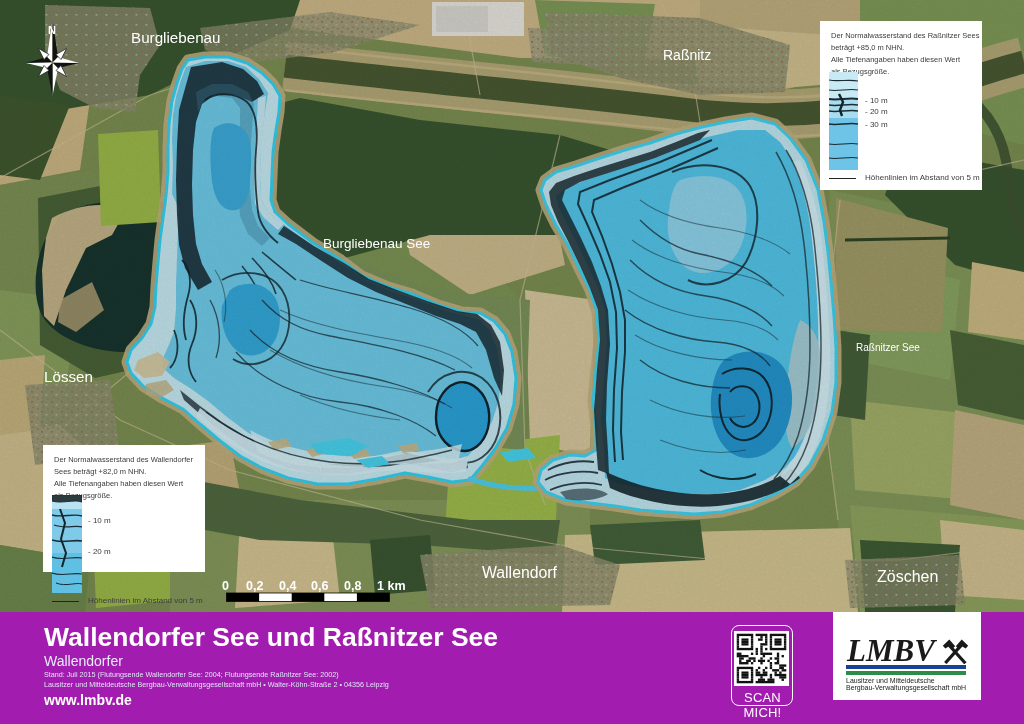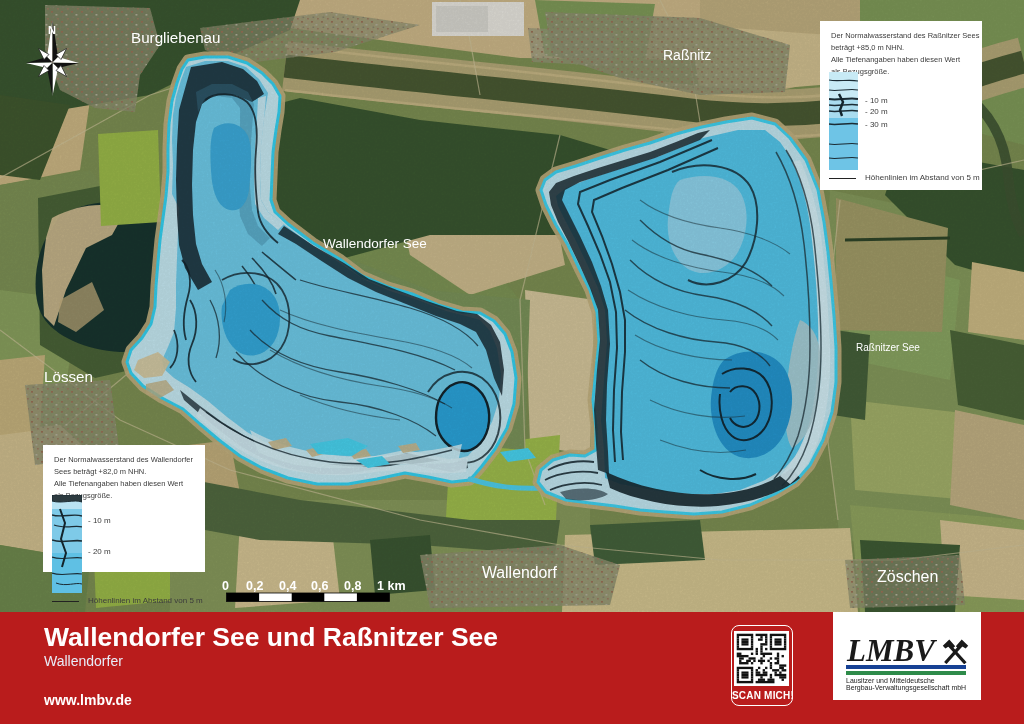--- a/index.html
+++ b/index.html
@@ -5,21 +5,21 @@
 html,body{margin:0;padding:0}
 body{width:1024px;height:724px;position:relative;overflow:hidden;
      font-family:"Liberation Sans",sans-serif;background:#74884f}
 #map{position:absolute;left:0;top:0}
 .maplabel{position:absolute;color:#fff;font-weight:normal;white-space:nowrap}
 
 .legend{position:absolute;background:#fff;color:#3c3c3c}
 .legend .txt{font-size:7.5px;line-height:12px}
 .legend .dl{font-size:8px;color:#3c3c3c}
 
-#footer{position:absolute;left:0;top:612px;width:1024px;height:112px;background:#b91c1c;color:#fff}
+#footer{position:absolute;left:0;top:612px;width:1024px;height:112px;background:#a21caf;color:#fff}
 </style>
 </head>
 <body>
 
 <svg id="map" width="1024" height="724" viewBox="0 0 1024 724">
 <defs>
 <filter id="grain" x="0" y="0" width="100%" height="100%">
   <feTurbulence type="fractalNoise" baseFrequency="0.55" numOctaves="2" result="n"></feTurbulence>
   <feColorMatrix in="n" type="matrix" values="0 0 0 0 0  0 0 0 0 0  0 0 0 0 0  0.7 0.7 0.7 0 0"></feColorMatrix>
   <feComposite operator="in" in2="SourceGraphic"></feComposite>
@@ -364,21 +364,21 @@
   <rect x="226.5" y="593" width="32.6" height="8.5" fill="#000"></rect>
   <rect x="291.7" y="593" width="32.6" height="8.5" fill="#000"></rect>
   <rect x="356.9" y="593" width="32.6" height="8.5" fill="#000"></rect>
 </g>
 </svg>
 
 <div class="maplabel" style="left:131px;top:29px;font-size:15.2px">Burgliebenau</div>
 
 <div class="maplabel" style="left:663px;top:47px;font-size:14px">Raßnitz</div>
 
-<div class="maplabel" style="left:323px;top:236px;font-size:13.5px">Wallendorfer See</div>
+<div class="maplabel" style="left:323px;top:236px;font-size:13.5px">Burgliebenau See</div>
 
 <div class="maplabel" style="left:856px;top:342px;font-size:10px">Raßnitzer See</div>
 
 <div class="maplabel" style="left:44px;top:368px;font-size:15.2px">Lössen</div>
 
 <div class="maplabel" style="left:482px;top:564px;font-size:15.8px">Wallendorf</div>
 
 <div class="maplabel" style="left:877px;top:568px;font-size:16px">Zöschen</div>
 
 <div class="legend" style="left:820px;top:21px;width:162px;height:169px">
@@ -434,20 +434,21 @@
   <div style="position:absolute;left:9px;top:156px;width:27px;border-top:1.6px solid #222"></div>
   <div class="dl" style="position:absolute;left:45px;top:151px">Höhenlinien im Abstand von 5 m</div>
 </div>
 
 <div id="footer">
 
   <div style="position:absolute;left:44px;top:9.5px;font-size:26.5px;font-weight:bold;letter-spacing:0px">Wallendorfer See und Raßnitzer See</div>
 
   <div style="position:absolute;left:44px;top:41px;font-size:14px;color:#e8edf8">Wallendorfer</div>
 
+  <div style="position:absolute;left:44px;top:58px;font-size:7.2px;line-height:9.8px;color:#dfe6f5">Stand: Juli 2015 (Flutungsende Wallendorfer See: 2004; Flutungsende Raßnitzer See: 2002)<br>Lausitzer und Mitteldeutsche Bergbau-Verwaltungsgesellschaft mbH • Walter-Köhn-Straße 2 • 04356 Leipzig</div>
 
   <div style="position:absolute;left:731px;top:13px;width:60px;height:79px;border:1.6px solid #fff;border-radius:8px"></div>
   <svg style="position:absolute;left:734px;top:19px" width="55" height="55" viewBox="-3 -3 60.6 60.6">
     <rect x="-3" y="-3" width="60.6" height="60.6" fill="#fff"></rect>
     <g fill="#111">
         <rect x="0.0" y="0.0" width="18.2" height="2.6"></rect>
         <rect x="20.8" y="0.0" width="13.0" height="2.6"></rect>
         <rect x="36.4" y="0.0" width="18.2" height="2.6"></rect>
         <rect x="0.0" y="2.6" width="2.6" height="2.6"></rect>
         <rect x="15.6" y="2.6" width="2.6" height="2.6"></rect>
@@ -549,21 +550,21 @@
         <rect x="0.0" y="49.4" width="2.6" height="2.6"></rect>
         <rect x="15.6" y="49.4" width="2.6" height="2.6"></rect>
         <rect x="23.4" y="49.4" width="7.8" height="2.6"></rect>
         <rect x="33.8" y="49.4" width="7.8" height="2.6"></rect>
         <rect x="49.4" y="49.4" width="2.6" height="2.6"></rect>
         <rect x="0.0" y="52.0" width="18.2" height="2.6"></rect>
         <rect x="20.8" y="52.0" width="20.8" height="2.6"></rect>
       </g>
   </svg>
 
-  <div style="position:absolute;left:731px;top:78px;width:63px;text-align:right;font-size:10px;font-weight:bold;letter-spacing:0.2px">SCAN MICH!</div>
+  <div style="position:absolute;left:731px;top:78px;width:63px;text-align:center;font-size:13px;font-weight:normal;letter-spacing:0.2px">SCAN MICH!</div>
 
   <div style="position:absolute;left:833px;top:0;width:148px;height:88px;background:#fff">
 
     <div style="position:absolute;left:14px;top:23px;color:#1a1a1a;font-family:'Liberation Serif',serif;font-style:italic;font-weight:bold;font-size:31px;line-height:31px">LMBV</div>
 
     <svg style="position:absolute;left:109px;top:27px" width="27" height="25" viewBox="0 0 27 25">
       <g fill="#1a1a1a">
         <rect x="11.7" y="2" width="3.2" height="26" transform="rotate(42 13.5 13)"></rect>
         <rect x="11.7" y="2" width="3.2" height="26" transform="rotate(-42 13.5 13)"></rect>
         <path d="M0.8,6.8 L7.3,0.6 13.2,7.2 10.6,9.6 6.6,7.6 3.4,9.6 Z"></path>

